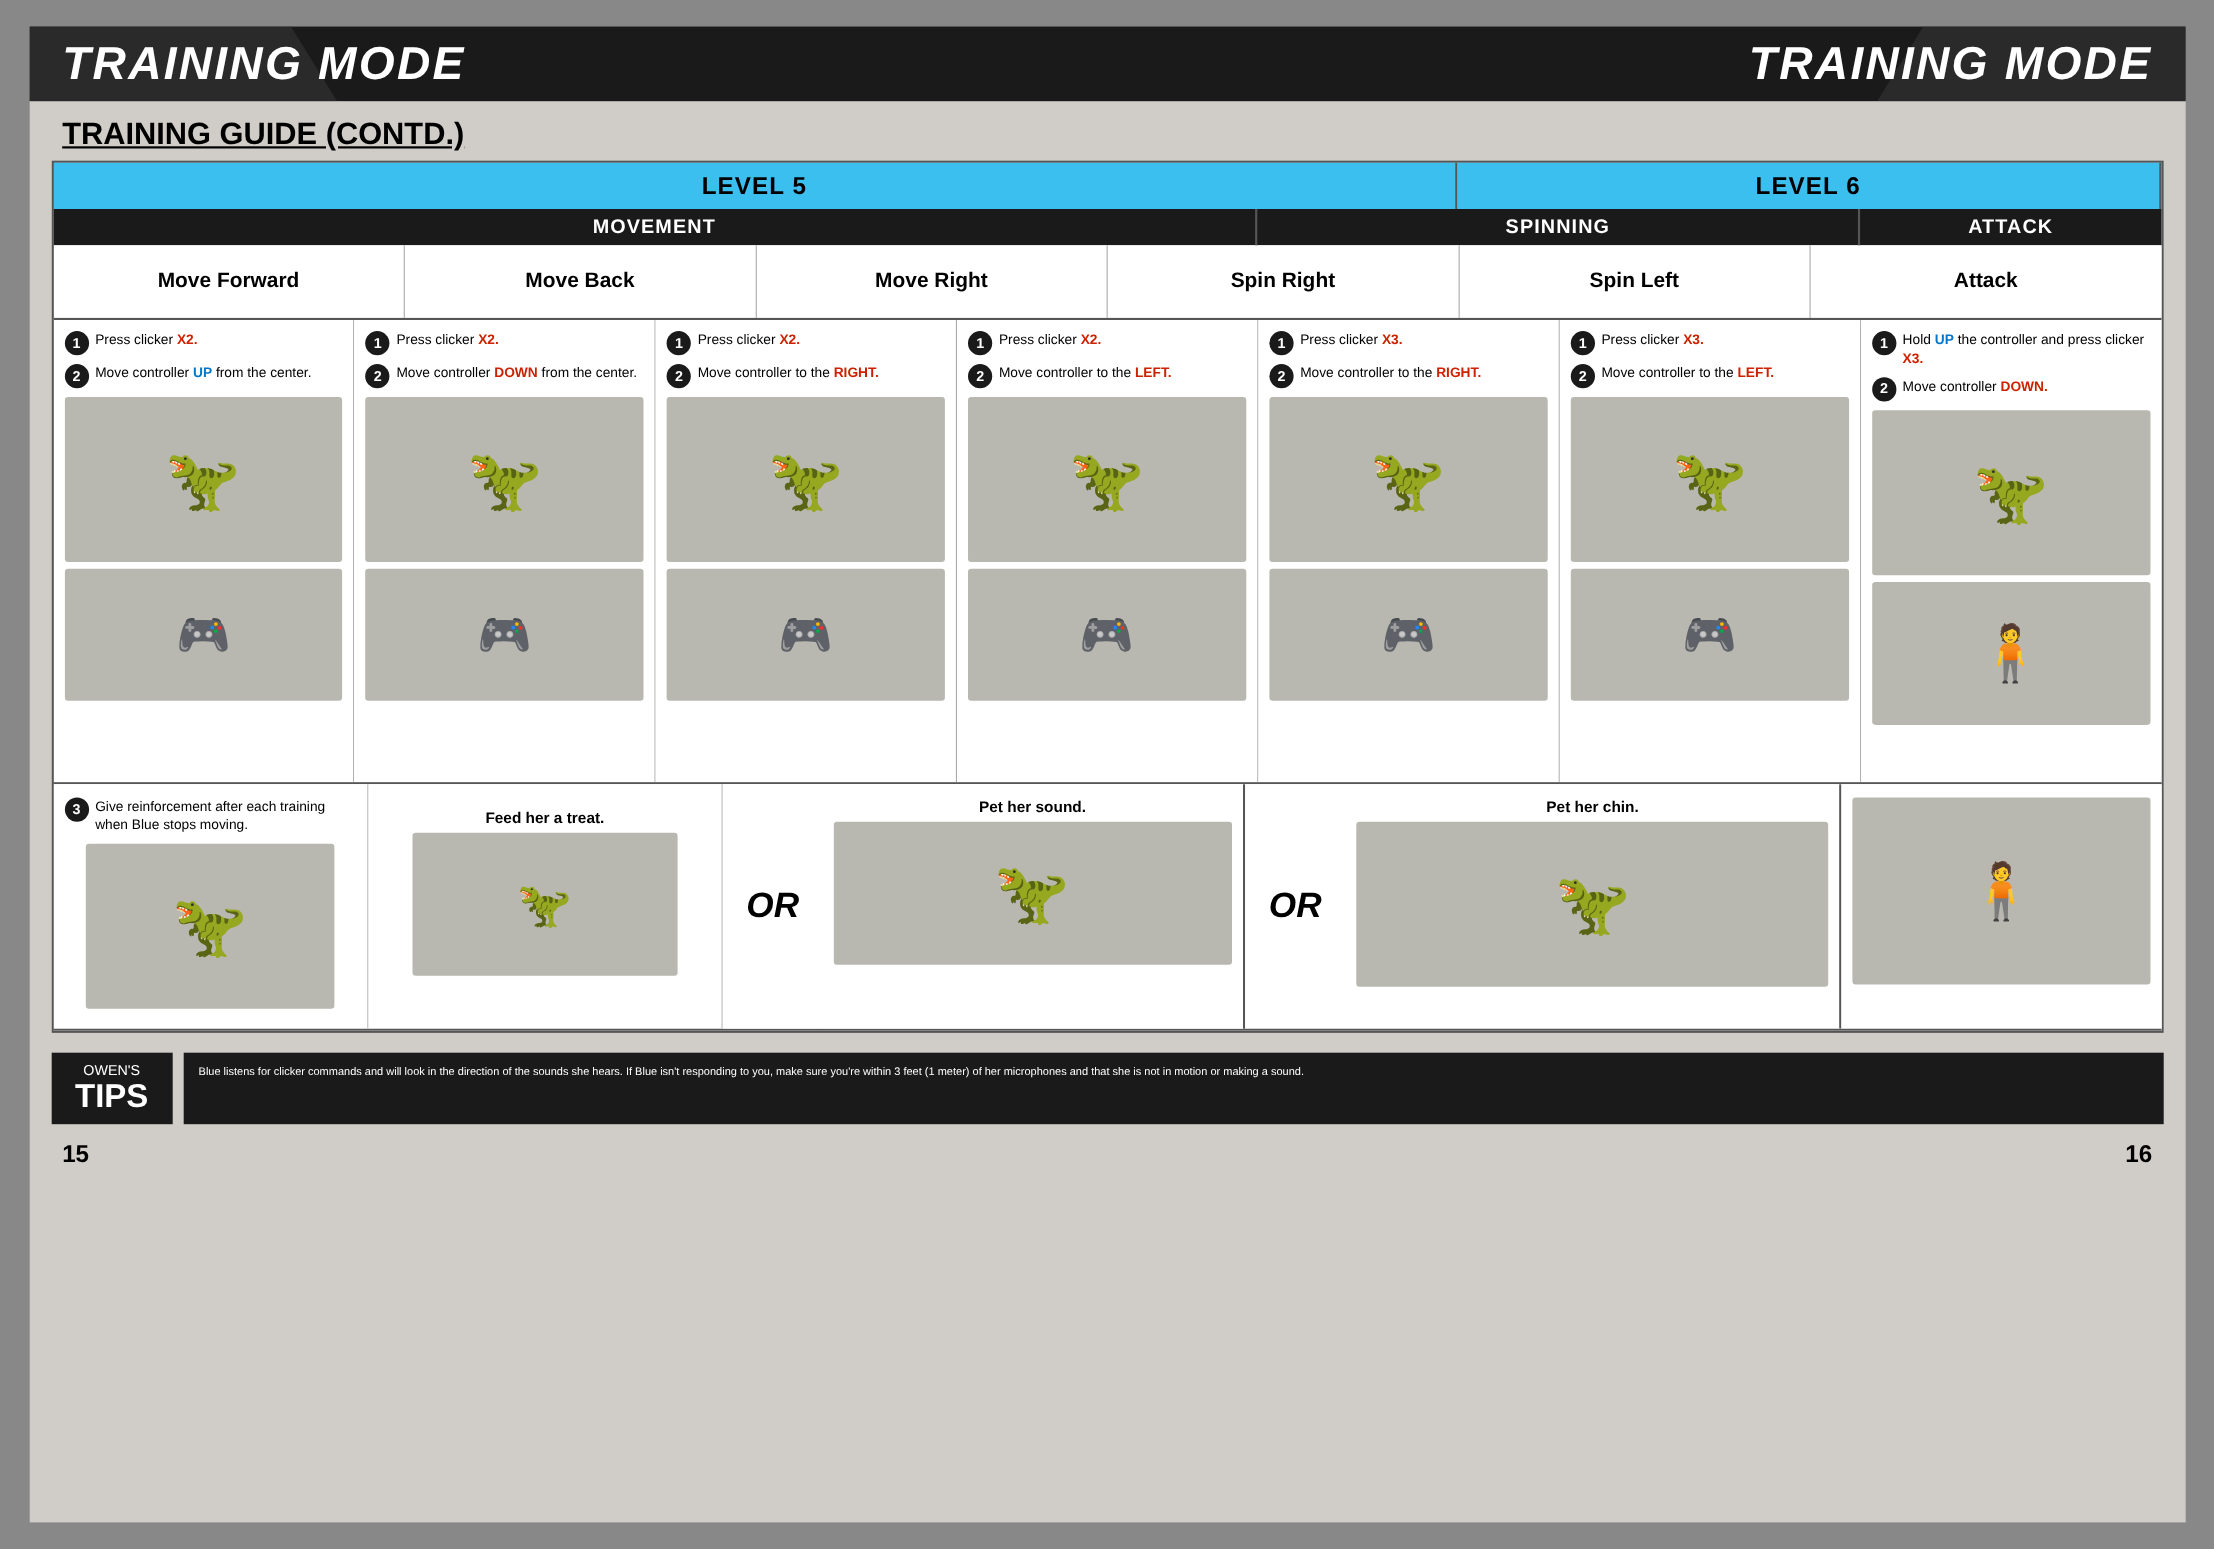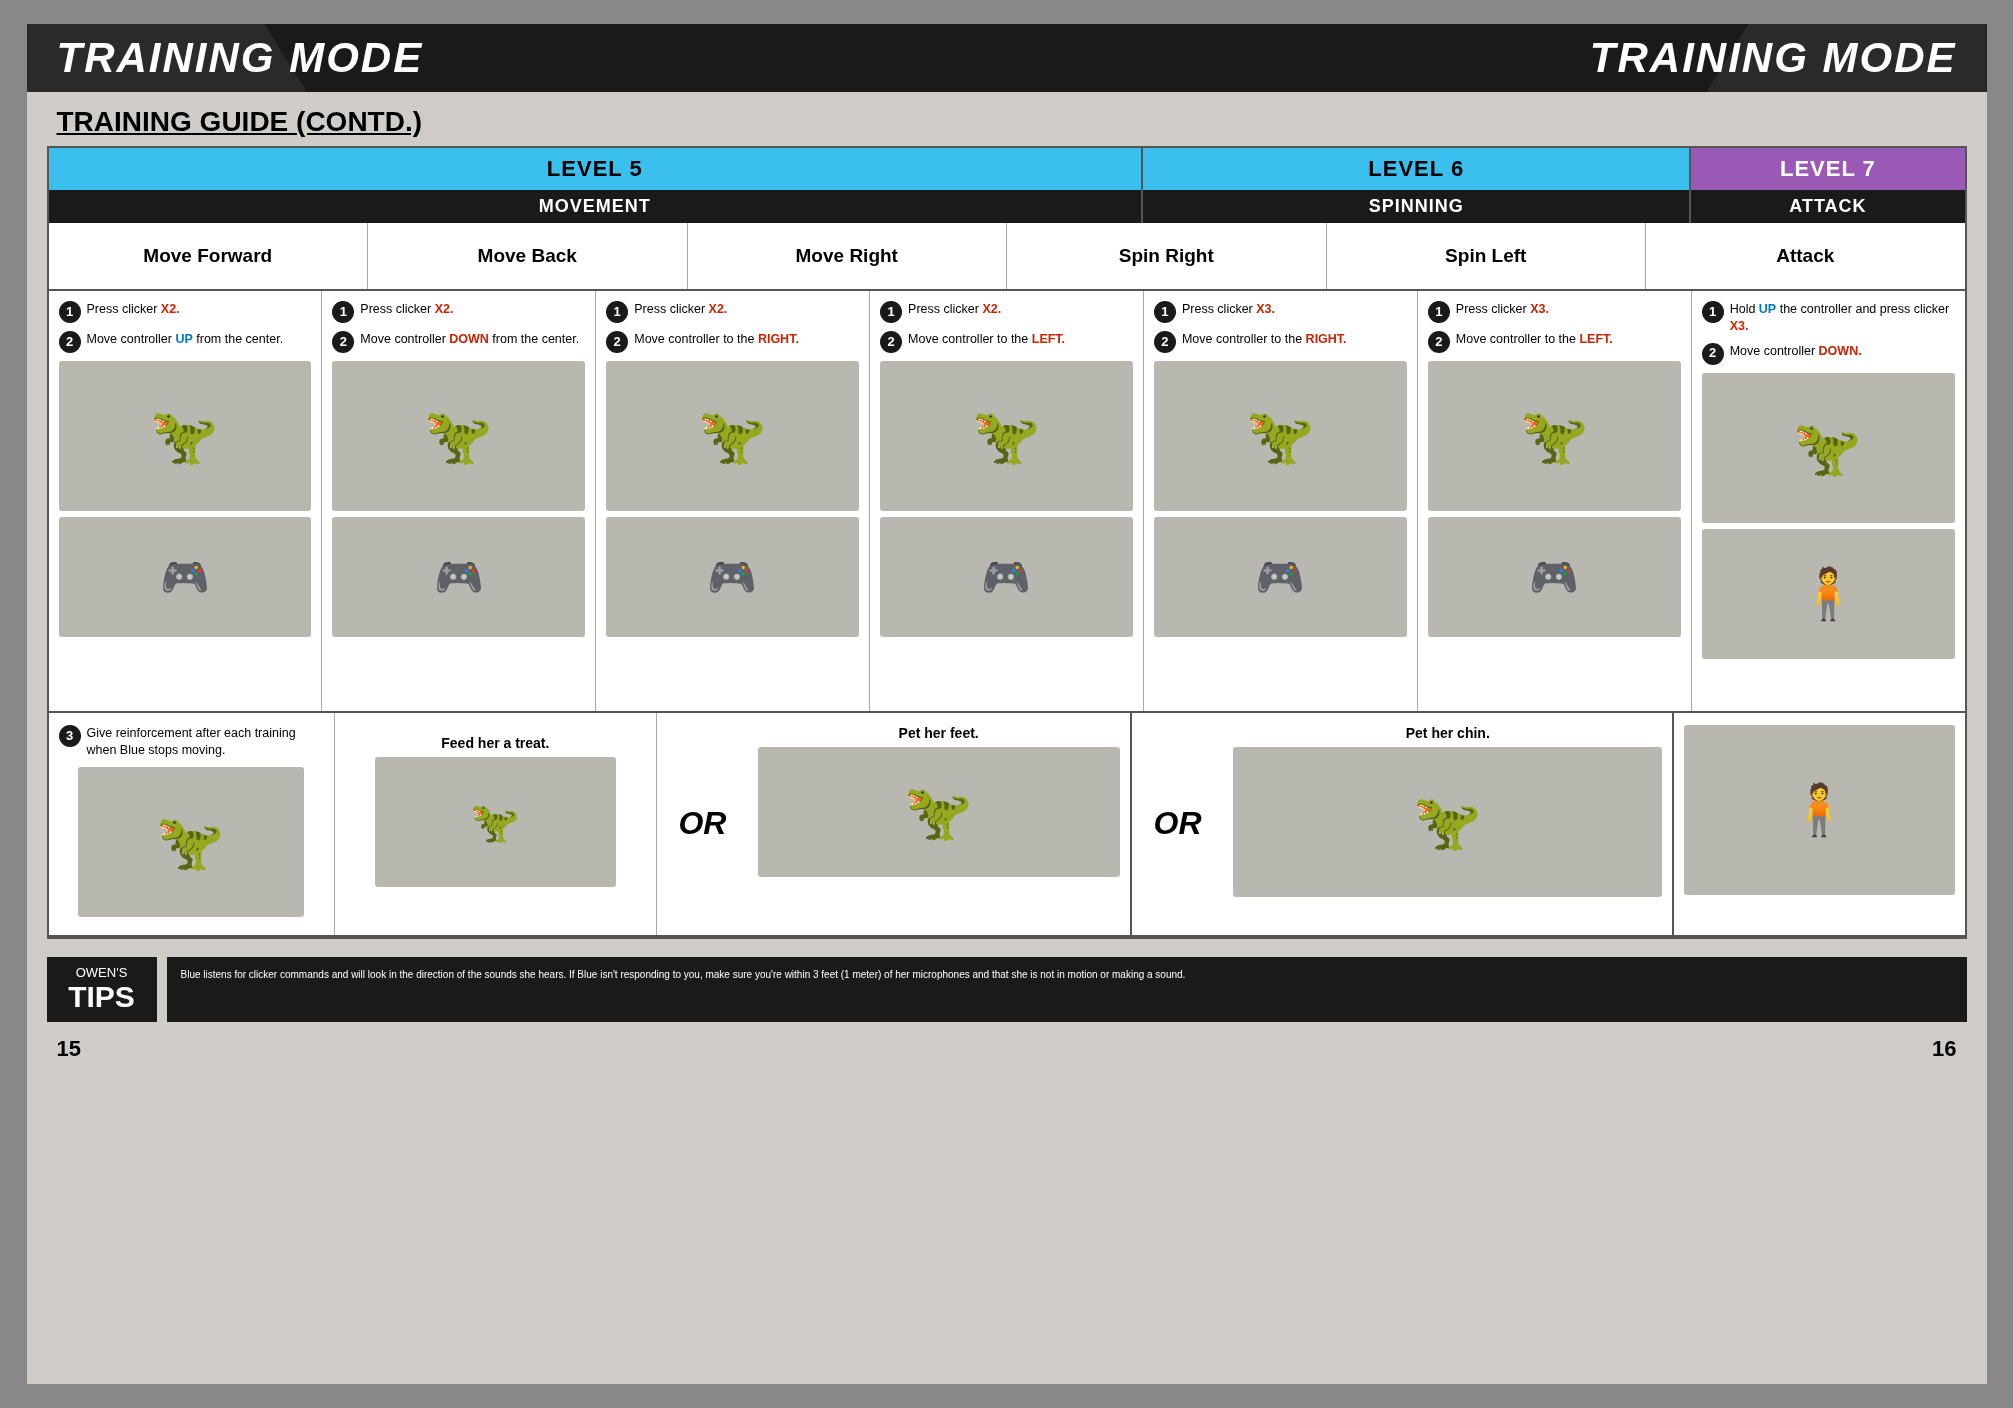--- a/index.html
+++ b/index.html
@@ -276,21 +276,20 @@
     <div class="header-corner-right"></div>
   </div>
 
   <div class="section-title">Training Guide (Contd.)</div>
 
   <div class="main-table">
 
     <div class="level-headers">
       <div class="level-header level5-header">Level 5</div>
       <div class="level-header level6-header">Level 6</div>
-      <div class="level-header level7-header">Level 7</div>
     </div>
 
     <div class="subcategory-row">
       <div class="subcategory sub-movement">Movement</div>
       <div class="subcategory sub-spinning">Spinning</div>
       <div class="subcategory sub-attack">Attack</div>
     </div>
 
     <div class="col-headers">
       <div class="col-header">Move Forward</div>
@@ -472,21 +471,21 @@
             <div style="display:flex; align-items:center; justify-content:center; margin:4px 0;">
               <div class="img-box" style="width:80%; height:130px;">
                 <span style="font-size:40px;">🦖</span>
               </div>
             </div>
           </div>
           <div style="flex:0.3; display:flex; align-items:center; justify-content:center; background:white;">
             <div class="or-text">OR</div>
           </div>
           <div style="flex:1.2; padding:12px 10px; text-align:center; background:white;">
-            <div style="font-size:14px; font-weight:bold; margin-bottom:6px;">Pet her feet.</div>
+            <div style="font-size:14px; font-weight:bold; margin-bottom:6px;">Pet her sound.</div>
             <div class="img-box img-box-bottom" style="width:100%; height:130px;">
               <span class="emoji-dino">🦖</span>
             </div>
           </div>
         </div>
 
       </div>
 
       <div style="flex:2; display:flex; border-right:2px solid #555; background:white;">
         <div style="flex:0.3; display:flex; align-items:center; justify-content:center; padding:8px;">

